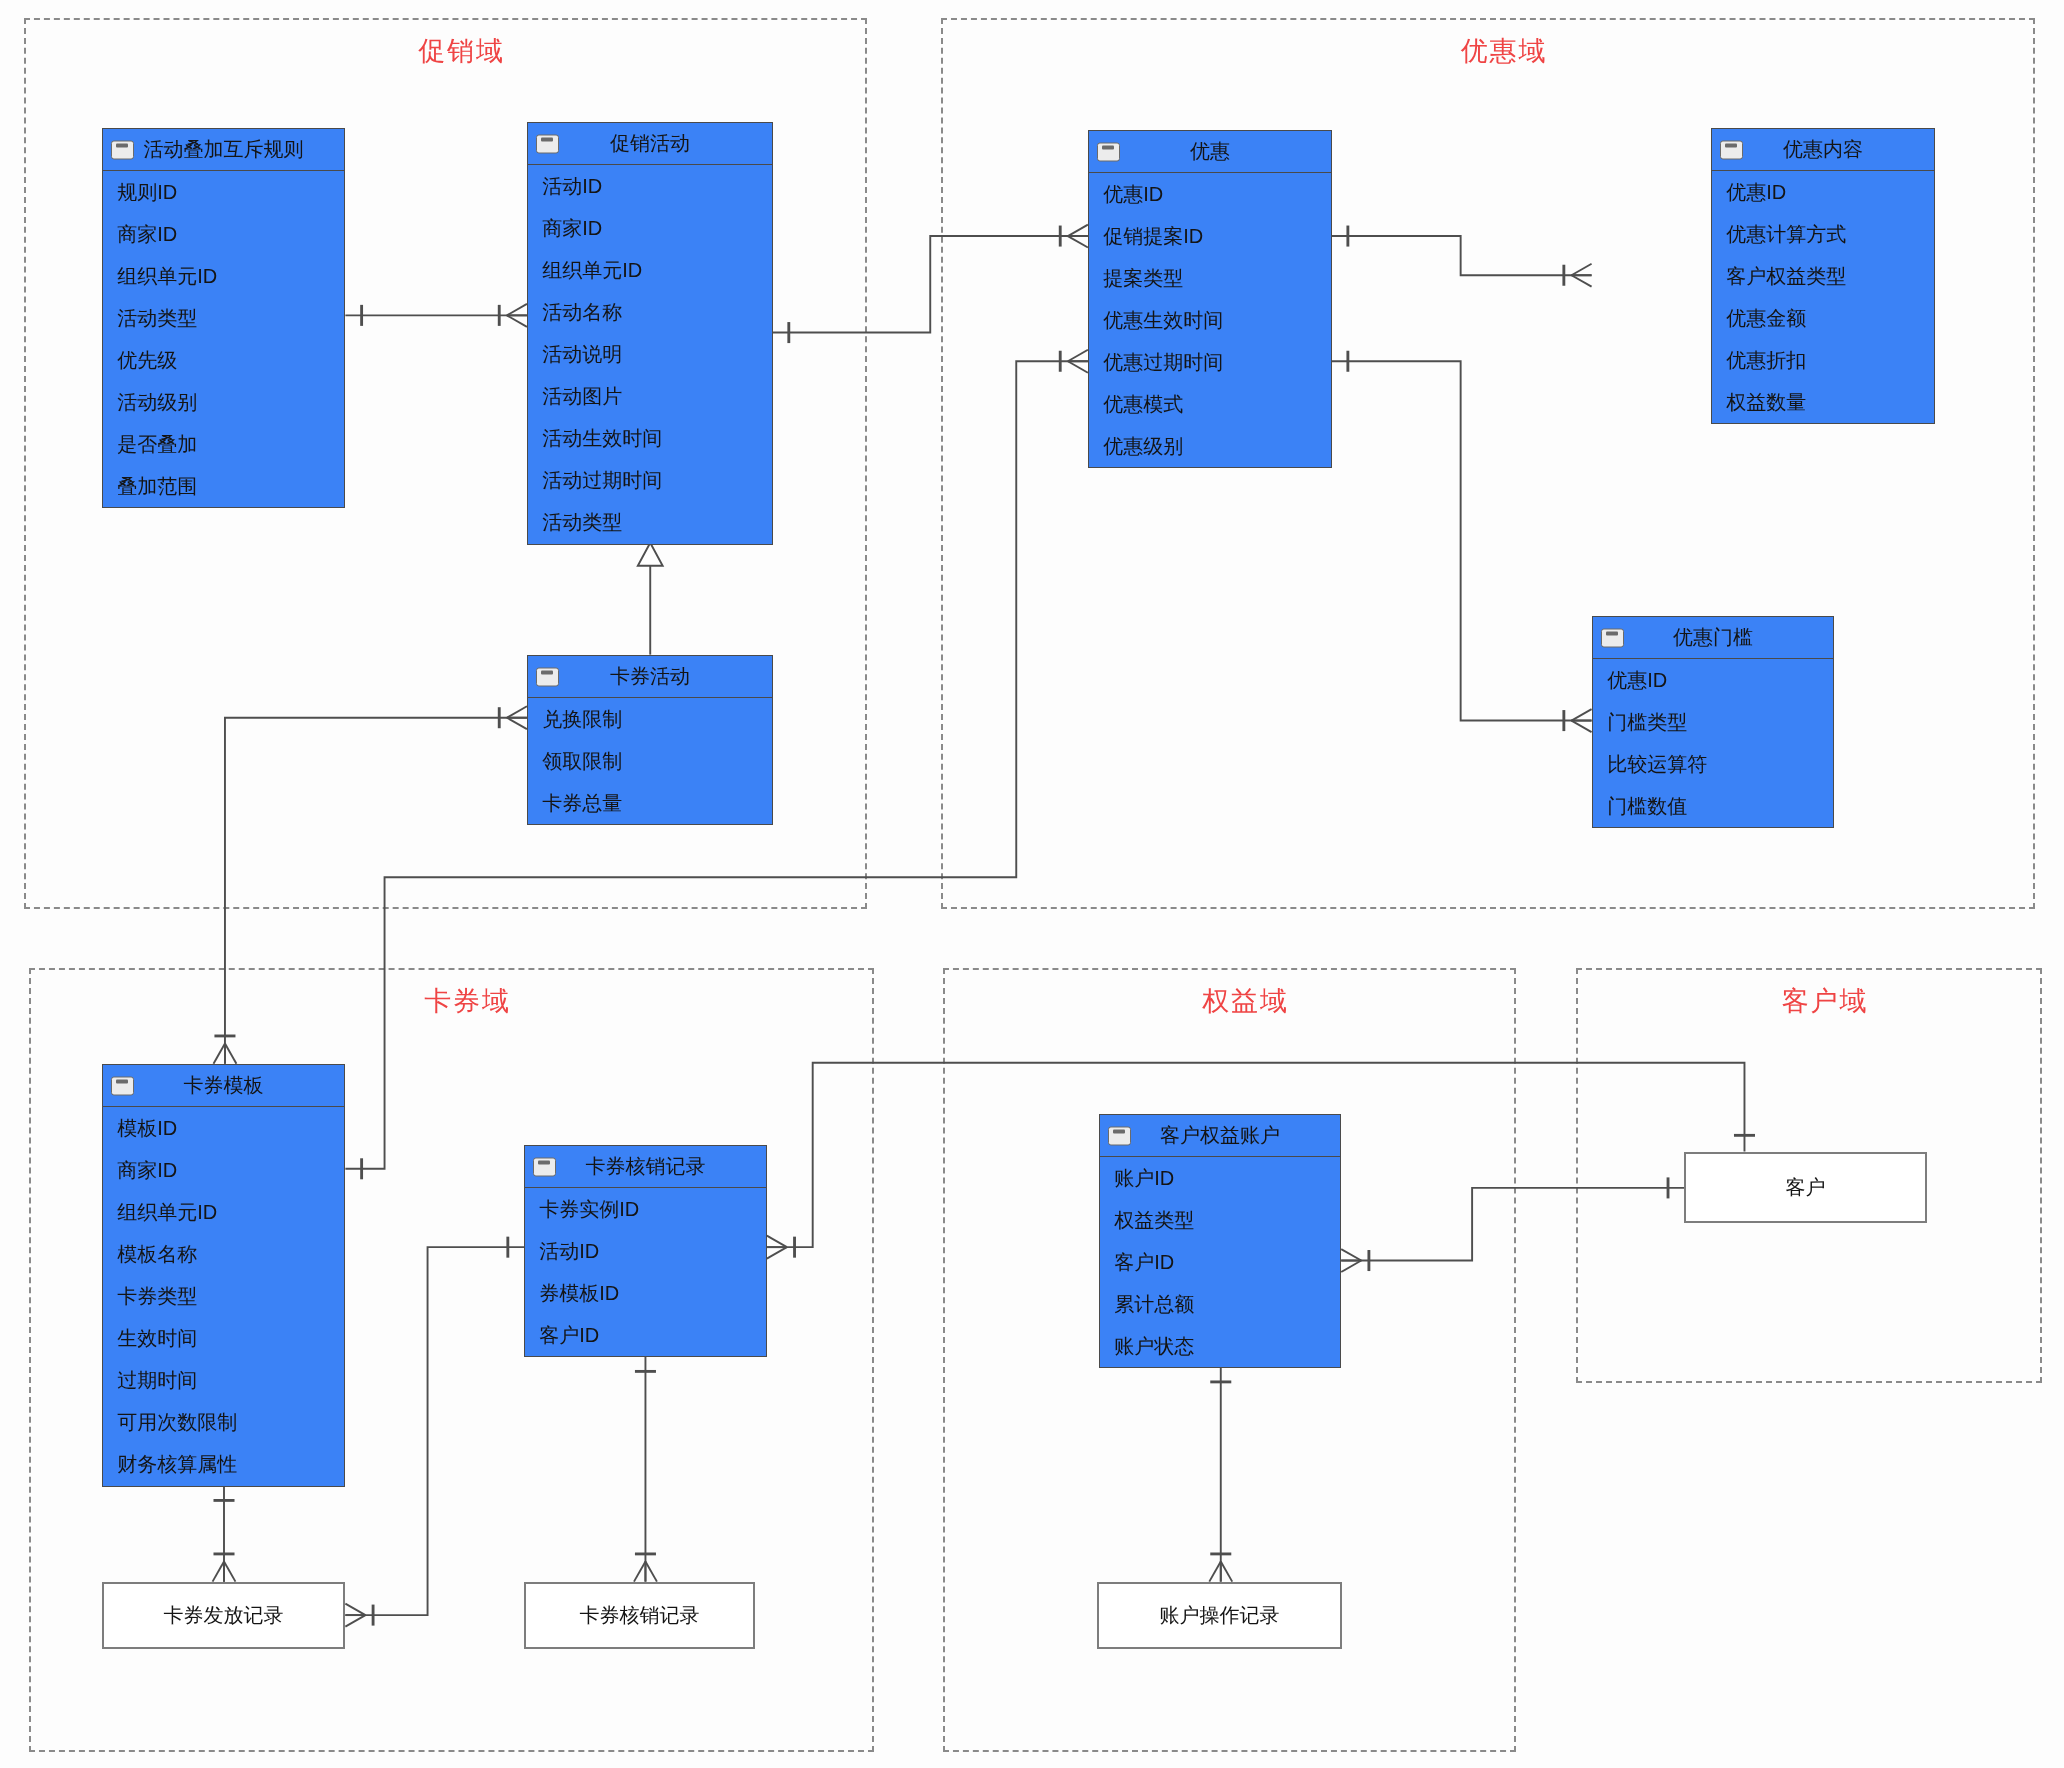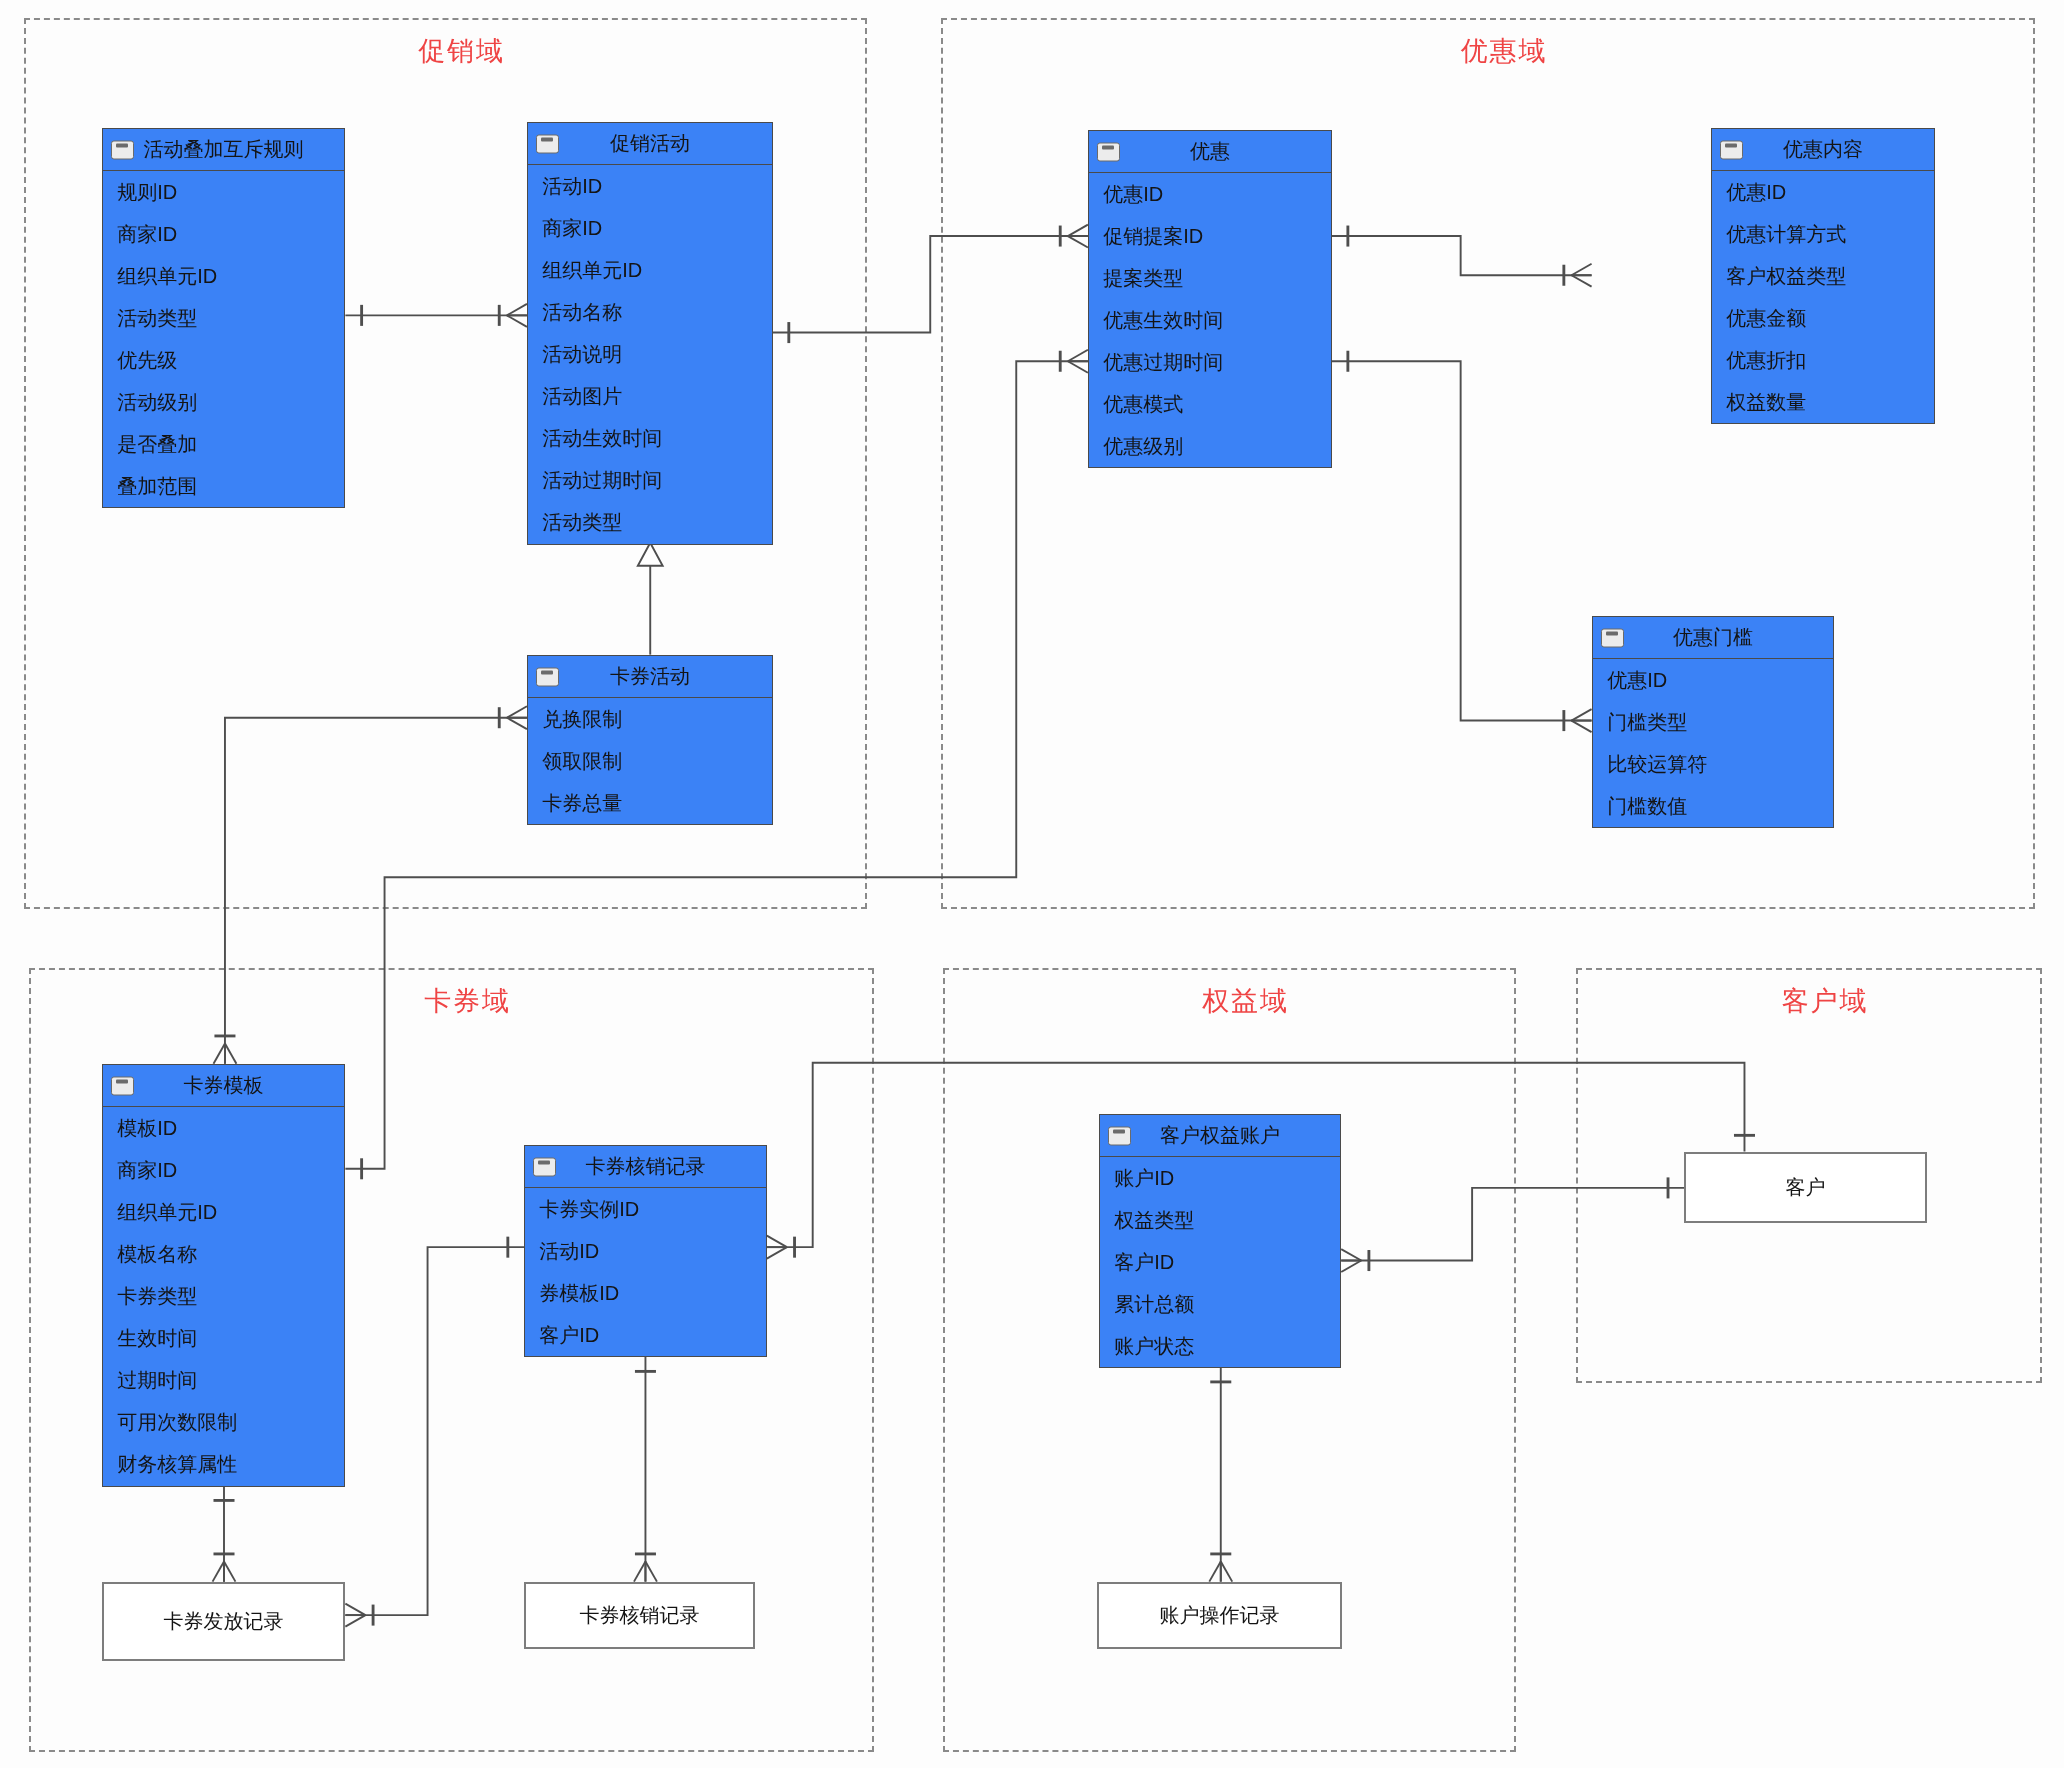--- a/index.html
+++ b/index.html
@@ -315,21 +315,21 @@
         <span class="entity-title">客户权益账户</span>
       </div>
       <div>
         <div class="entity-field">账户ID</div>
         <div class="entity-field">权益类型</div>
         <div class="entity-field">客户ID</div>
         <div class="entity-field">累计总额</div>
         <div class="entity-field">账户状态</div>
       </div>
     </div>
-    <div class="plainbox" style="left: 102px; top: 1582px; width: 243px; height: 79px;">
+    <div class="plainbox" style="left: 102px; top: 1582px; width: 243px; height: 67px;">
       <span>卡券发放记录</span>
     </div>
     <div class="plainbox" style="left: 524px; top: 1582px; width: 231px; height: 67px;">
       <span>卡券核销记录</span>
     </div>
     <div class="plainbox" style="left: 1097px; top: 1582px; width: 245px; height: 67px;">
       <span>账户操作记录</span>
     </div>
     <div class="plainbox" style="left: 1684px; top: 1152px; width: 243px; height: 71px;">
       <span>客户</span>

